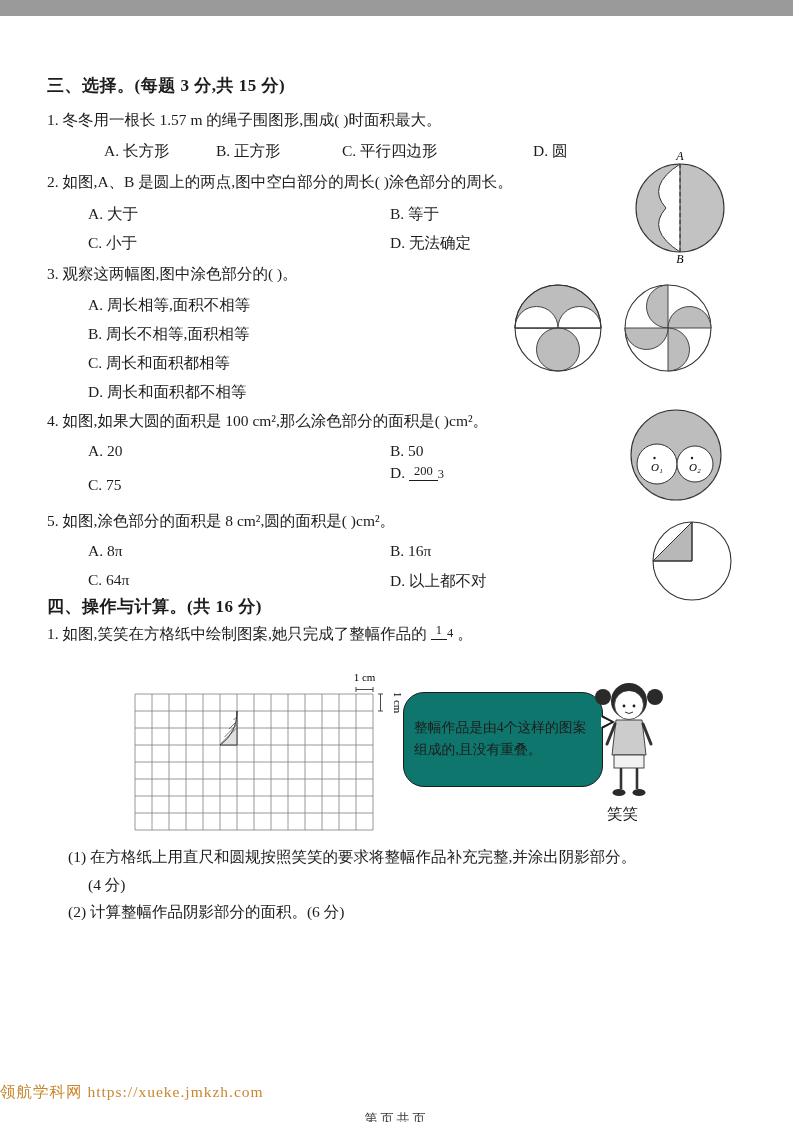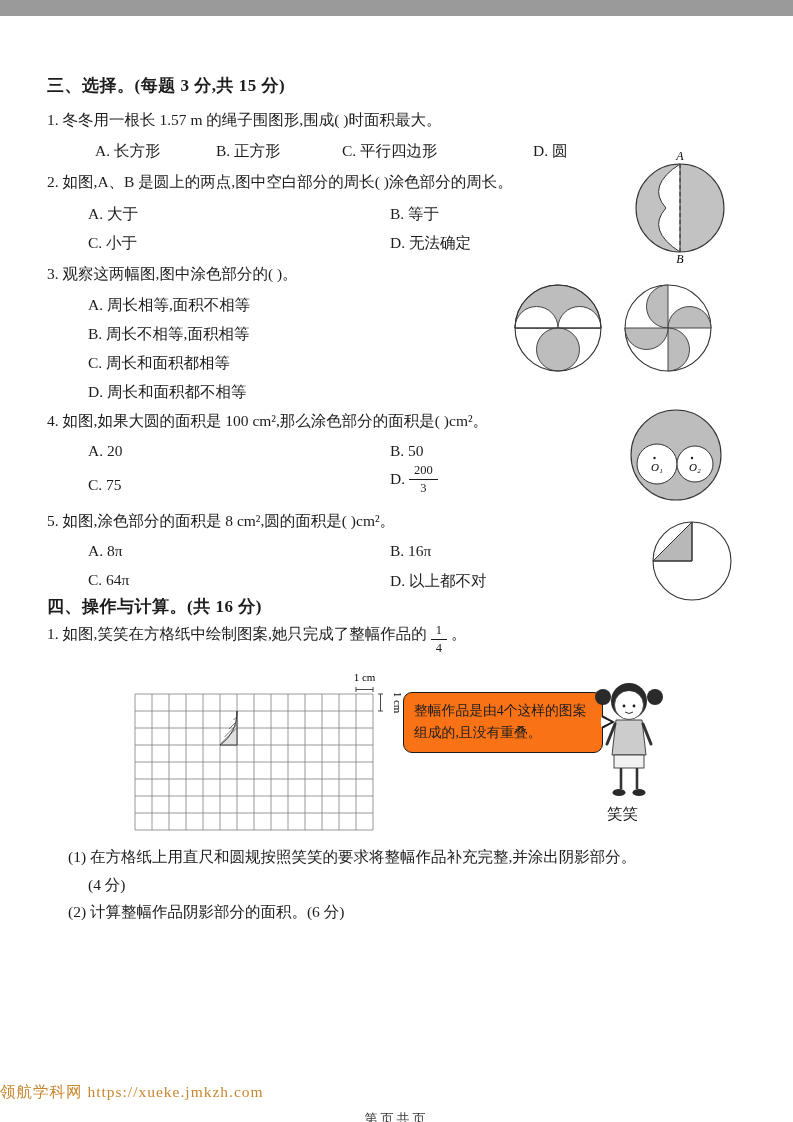--- a/index.html
+++ b/index.html
@@ -2,44 +2,44 @@
 <html><head>
 <meta charset="utf-8">
 <style>
   html,body{margin:0;padding:0;background:#9a9a9a;}
   .page{position:relative;width:793px;height:1122px;background:#ffffff;margin:16px auto;
         font-family:"Liberation Serif","DejaVu Serif",serif;color:#1c1c1c;overflow:hidden;}
   .abs{position:absolute;}
   .sec-title{font-size:17px;font-weight:bold;letter-spacing:.5px;white-space:nowrap;}
   .qt{font-size:15.5px;white-space:nowrap;}
   .opt{font-size:15.5px;white-space:nowrap;}
-  .frac{display:inline-flex;flex-direction:column;align-items:center;vertical-align:middle;line-height:1;margin:0 4px;}
+  .frac{display:inline-flex;flex-direction:row;align-items:center;vertical-align:middle;line-height:1;margin:0 4px;}
   .frac .num{font-size:12.5px;padding:0 5px 2px;border-bottom:1.3px solid #1c1c1c;}
   .frac .den{font-size:12.5px;padding-top:2px;}
   .optrow{display:inline-flex;align-items:center;}
-  .bubble{position:absolute;border:1.6px solid #1c1c1c;border-radius:9px;padding:7px 10px;
-          font-size:13.8px;line-height:1.62;width:178px;background:#f97316;}
+  .bubble{position:absolute;border:1.6px solid #1c1c1c;border-radius:21px;padding:24px 10px;
+          font-size:13.8px;line-height:1.62;width:178px;background:#0f766e;}
   .bubble::before{content:"";position:absolute;right:-13px;top:22px;
           border-top:7px solid transparent;border-bottom:7px solid transparent;border-left:13px solid #1c1c1c;}
   .bubble::after{content:"";position:absolute;right:-9px;top:24px;
           border-top:5px solid transparent;border-bottom:5px solid transparent;border-left:10px solid #fff;}
   .footer-site{left:0;width:793px;font-size:15.5px;color:#c8872e;letter-spacing:1px;}
   .footer-page{left:0;width:793px;text-align:center;font-size:13px;color:#3a3a3a;letter-spacing:3px;}
   .inline-flex{display:inline-flex;align-items:flex-start;}
   svg text{font-family:"Liberation Serif","DejaVu Serif",serif;}
 </style>
 </head>
 <body>
 
 <div class="page">
 
   <div class="abs sec-title" style="left:47px;top:58px">三、选择。(每题 3 分,共 15 分)</div>
 
   <div class="abs qt" style="left:47px;top:94px">1. 冬冬用一根长 1.57 m 的绳子围图形,围成(    )时面积最大。</div>
-  <div class="abs opt" style="left:95px;top:125px">A. 长方形</div>
+  <div class="abs opt" style="left:104px;top:125px">A. 长方形</div>
   <div class="abs opt" style="left:216px;top:125px">B. 正方形</div>
   <div class="abs opt" style="left:342px;top:125px">C. 平行四边形</div>
   <div class="abs opt" style="left:533px;top:125px">D. 圆</div>
 
   <div class="abs qt" style="left:47px;top:156px">2. 如图,A、B 是圆上的两点,图中空白部分的周长(    )涂色部分的周长。</div>
   <div class="abs opt" style="left:88px;top:188px">A. 大于</div>
   <div class="abs opt" style="left:390px;top:188px">B. 等于</div>
   <div class="abs opt" style="left:88px;top:217px">C. 小于</div>
   <div class="abs opt" style="left:390px;top:217px">D. 无法确定</div>
 

